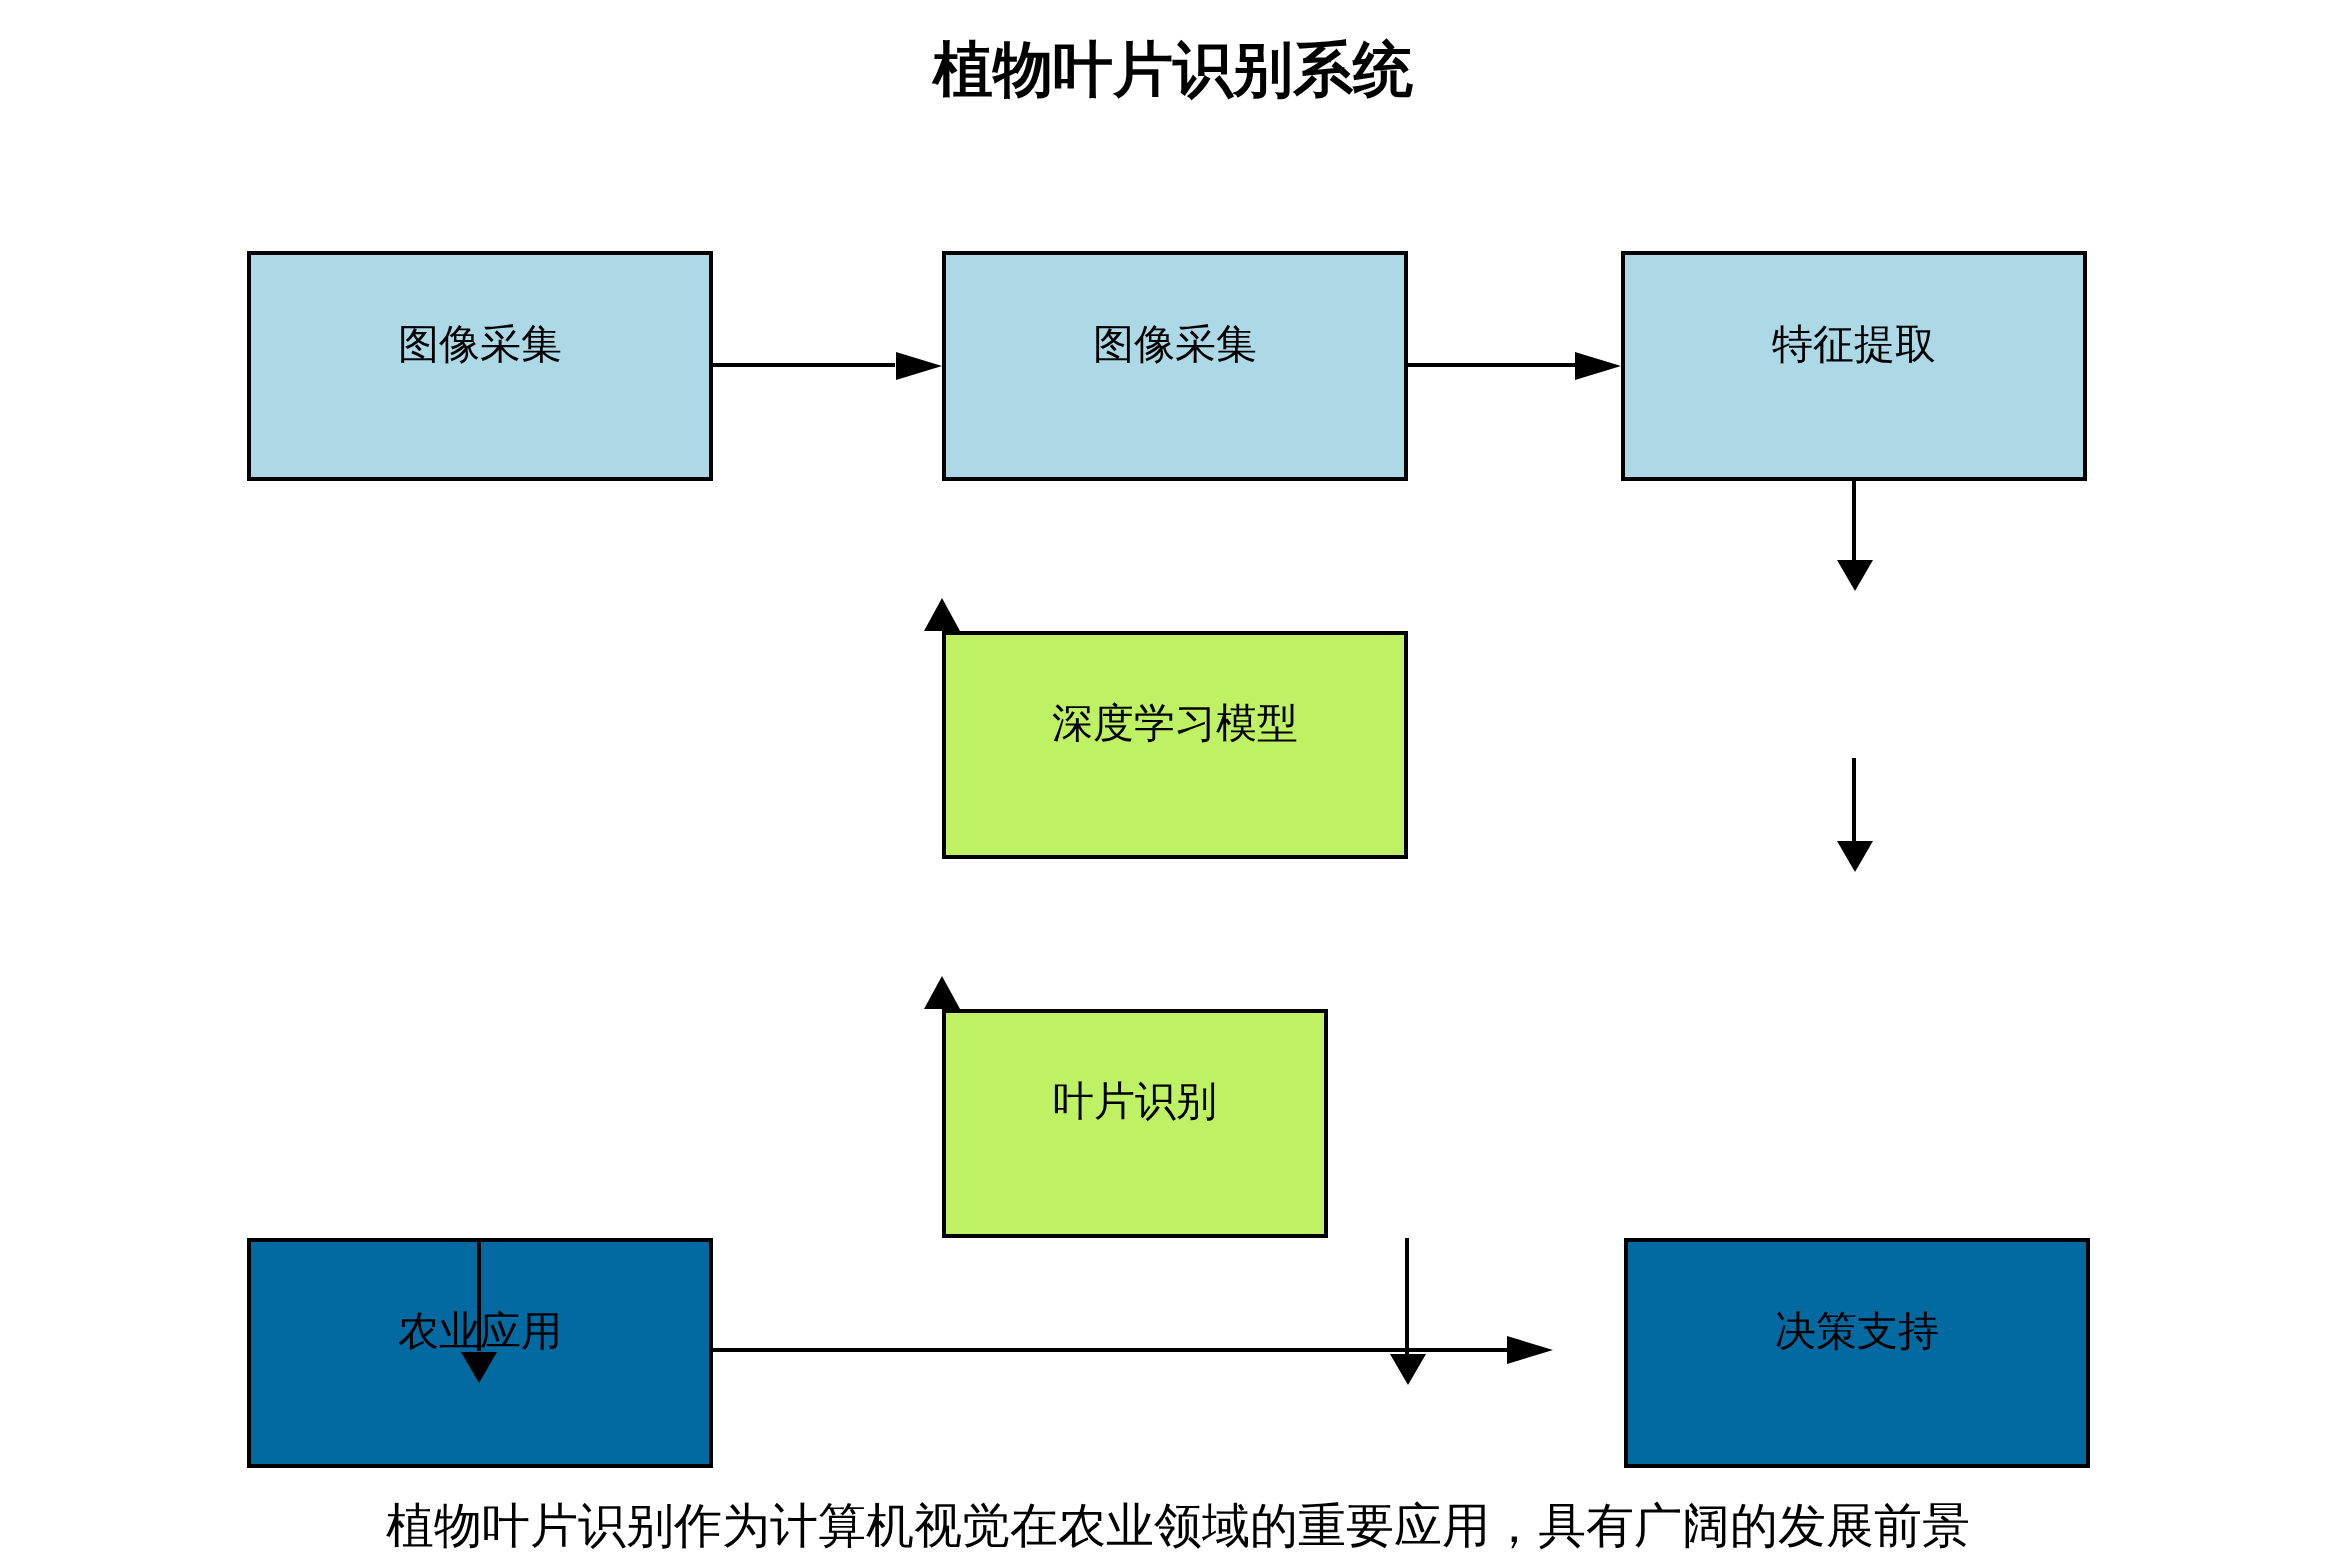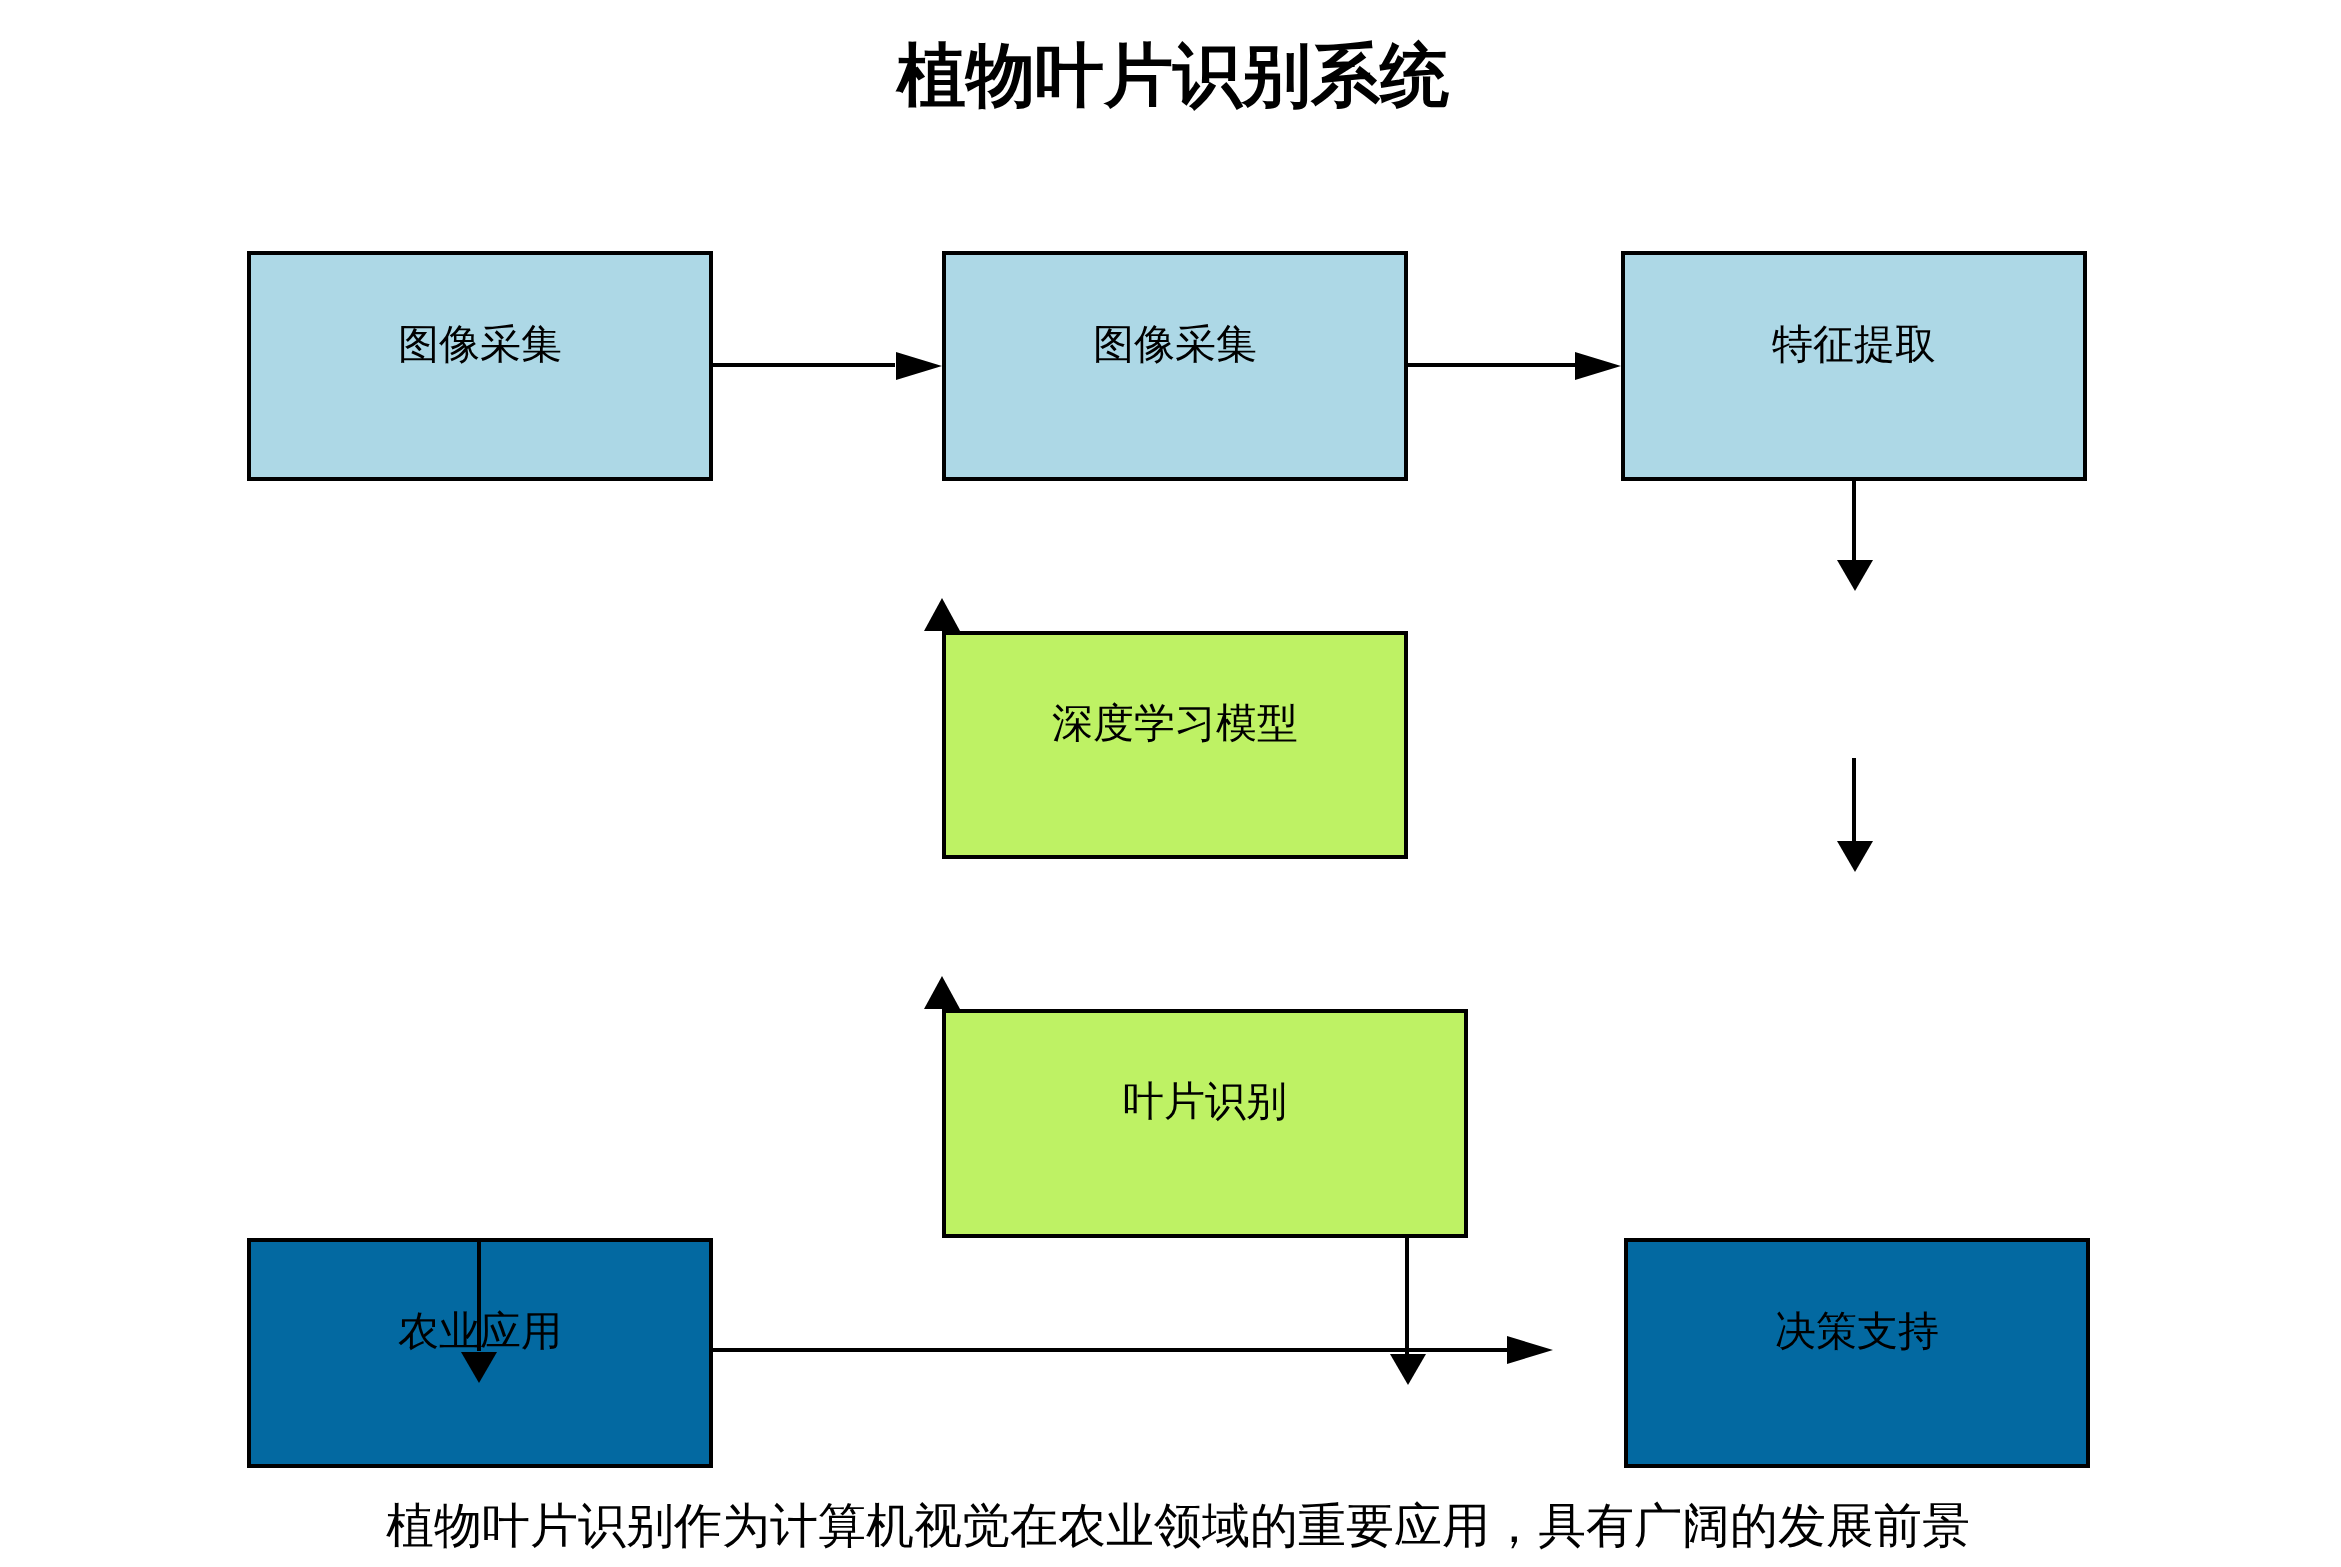--- a/index.html
+++ b/index.html
@@ -9,21 +9,21 @@
     height:1567px;
     background:#ffffff;
     font-family:"Liberation Sans", sans-serif;
     color:#000;
     overflow:hidden;
   }
   .title{
     position:absolute;
     left:1173px; top:30px;
     transform:translateX(-50%);
-    font-size:69px;
+    font-size:60px;
     font-weight:bold;
     white-space:nowrap;
   }
   .caption{
     position:absolute;
     left:1178px; top:1494px;
     transform:translateX(-50%);
     font-size:48px;
     white-space:nowrap;
   }
@@ -39,21 +39,21 @@
     white-space:nowrap;
   }
   .fill-process{background:#ADD8E6;}
   .fill-model{background:#bef264;}
   .fill-app{background:#0369a1;}
 
   .n-capture{left:247px;  top:251px;  width:466px; height:230px;}
   .n-preproc{left:942px; top:251px;  width:466px; height:230px;}
   .n-feature{left:1621px; top:251px;  width:466px; height:230px;}
   .n-model  {left:942px; top:631px;  width:466px; height:228px;}
-  .n-leaf   {left:942px; top:1009px; width:526px; height:229px;}
+  .n-leaf   {left:942px; top:1009px; width:386px; height:229px;}
   .n-agri   {left:247px;  top:1238px; width:466px; height:230px;}
   .n-decide {left:1624px; top:1238px; width:466px; height:230px;}
 
   .hline,.vline{position:absolute;background:#000000;}
   .head-right{position:absolute;width:0;height:0;
     border-top:14px solid transparent;border-bottom:14px solid transparent;
     border-left:46px solid #000000;}
   .head-down{position:absolute;width:0;height:0;
     border-left:18px solid transparent;border-right:18px solid transparent;
     border-top:31px solid #000000;}

